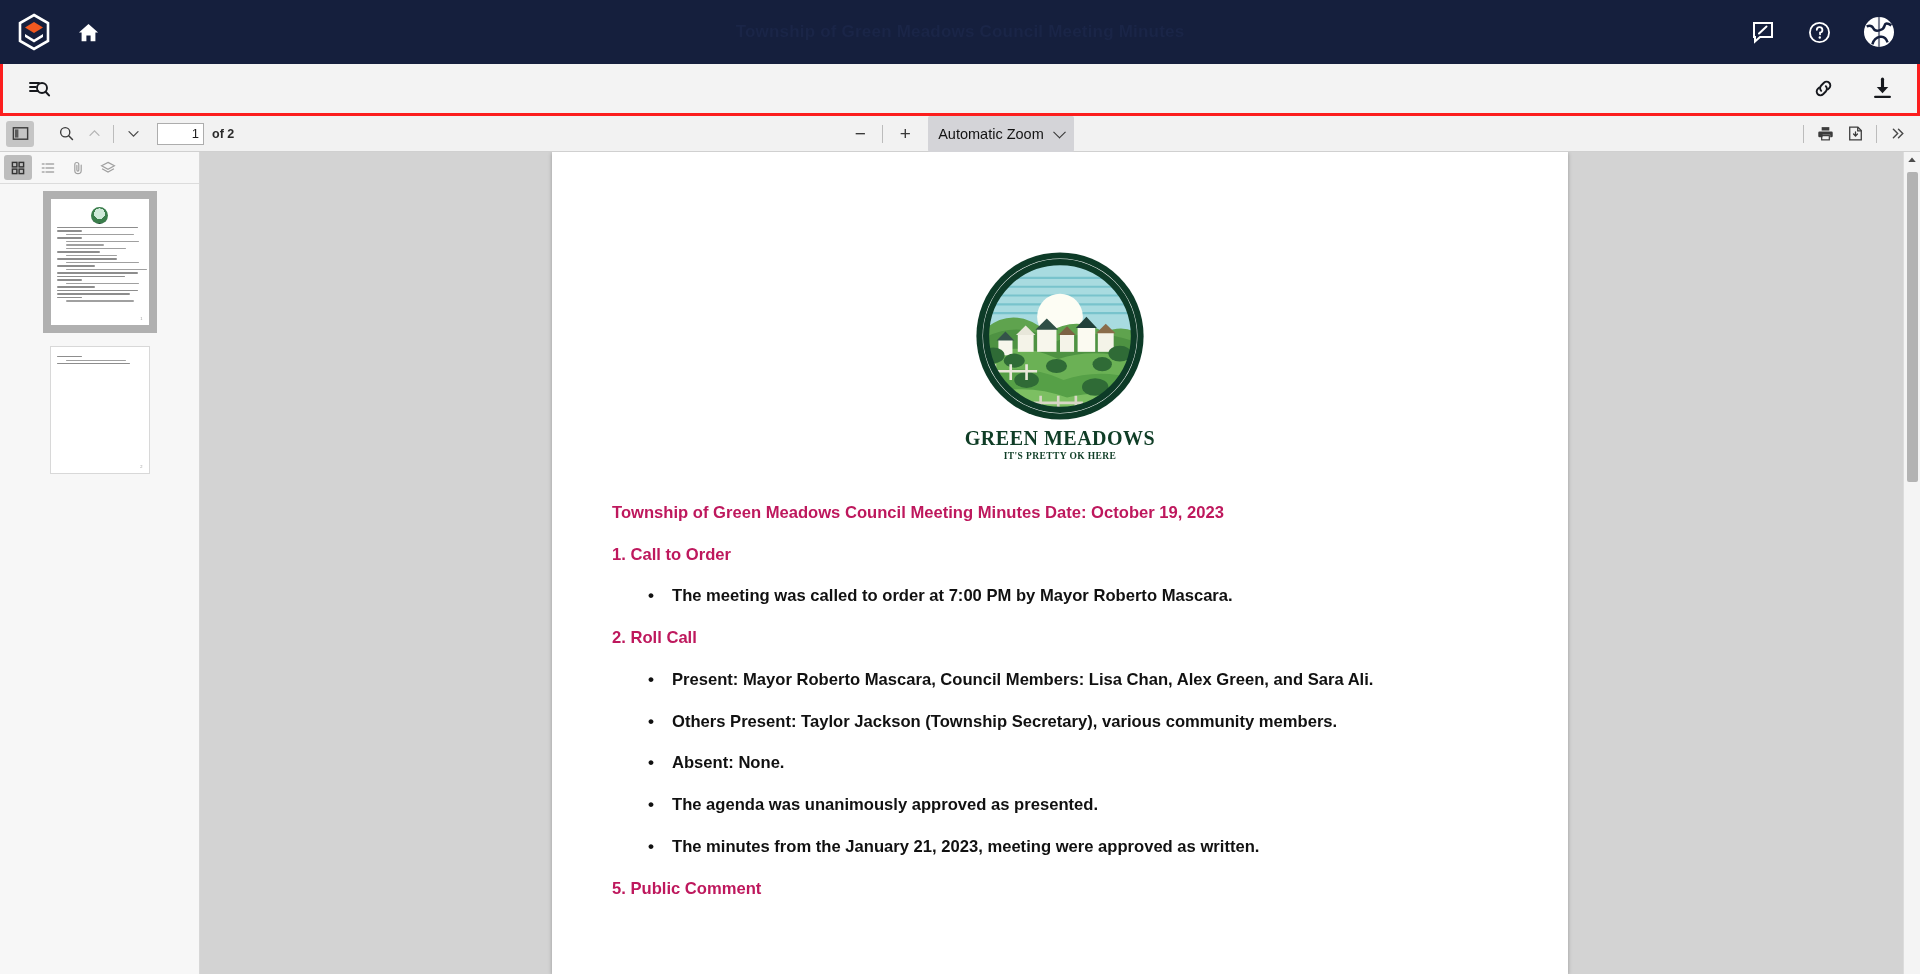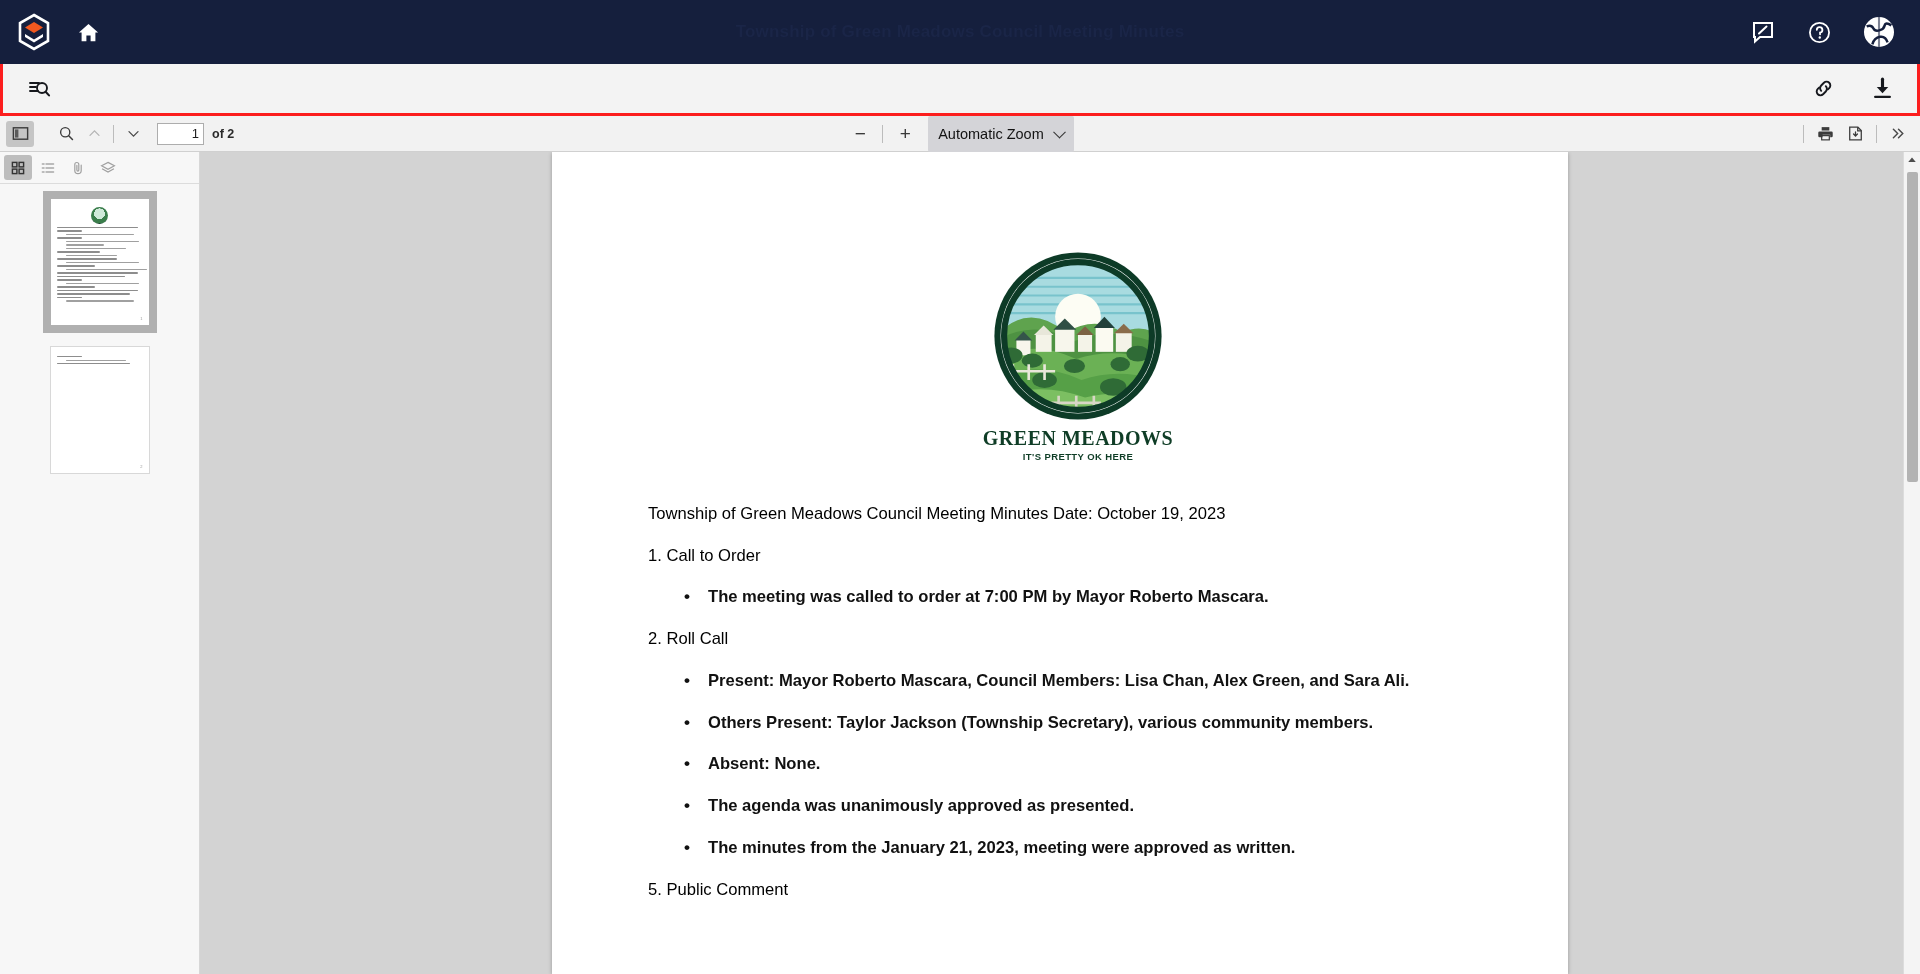--- a/index.html
+++ b/index.html
@@ -165,37 +165,37 @@
   }
 
   
   .doc-area {
     flex: 1; background: #d3d3d3;
     display: flex; justify-content: center;
     overflow: hidden; position: relative;
   }
   .page-sheet {
     width: 1016px; background: #fff;
-    padding: 96px 60px 40px 96px;
+    padding: 96px 60px 40px 60px;
     box-shadow: 0 1px 4px rgba(0,0,0,.28);
   }
   .doc-logo-block { text-align: center; margin-bottom: 42px; }
   .doc-logo-svg { width: 176px; height: 176px; display: block; margin: 0 auto; }
   .doc-logo-name {
     font-family: "Liberation Serif", serif;
     font-size: 20px; font-weight: 700; letter-spacing: .5px;
     color: #0f3d26; margin-top: 3px;
   }
   .doc-logo-tag {
-    font-family: Liberation Sans, sans-serif;
+    font-family: Liberation Serif, serif;
     font-size: 9.5px; font-weight: 700; letter-spacing: .4px;
     color: #0f3d26; margin-top: 1px;
   }
   .doc-para {
-    font-size: 16.6px; font-weight: 400; color: #000000;
+    font-size: 16.6px; font-weight: 700; color: #be185d;
     margin: 0 0 21px 0; line-height: 1.25;
   }
   .doc-ul { list-style: none; margin: 0 0 21px 0; padding: 0; }
   .doc-ul li {
     font-size: 16.6px; font-weight: 700; color: #111;
     margin: 0 0 21px 0; padding-left: 60px; position: relative;
     line-height: 1.25;
   }
   .doc-ul li::before {
     content: "•"; position: absolute; left: 36px; top: -1px;

